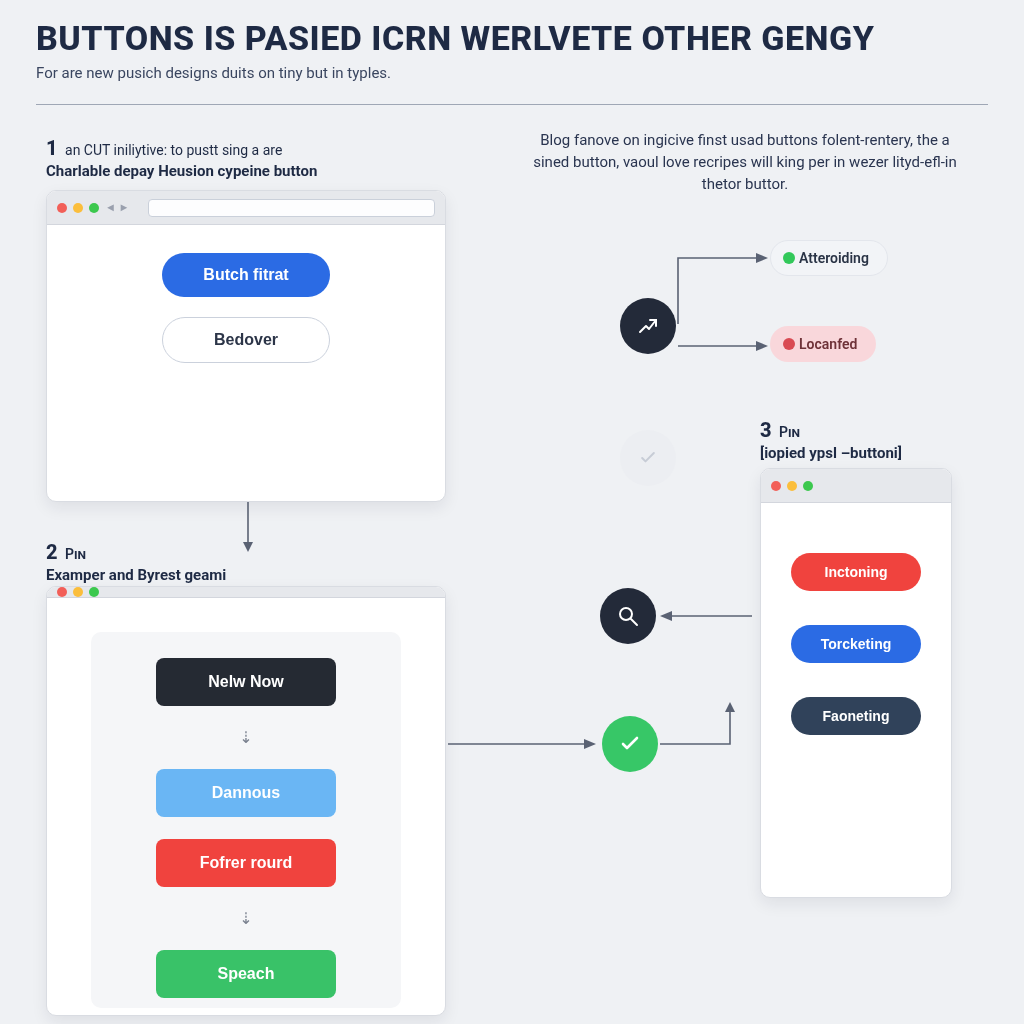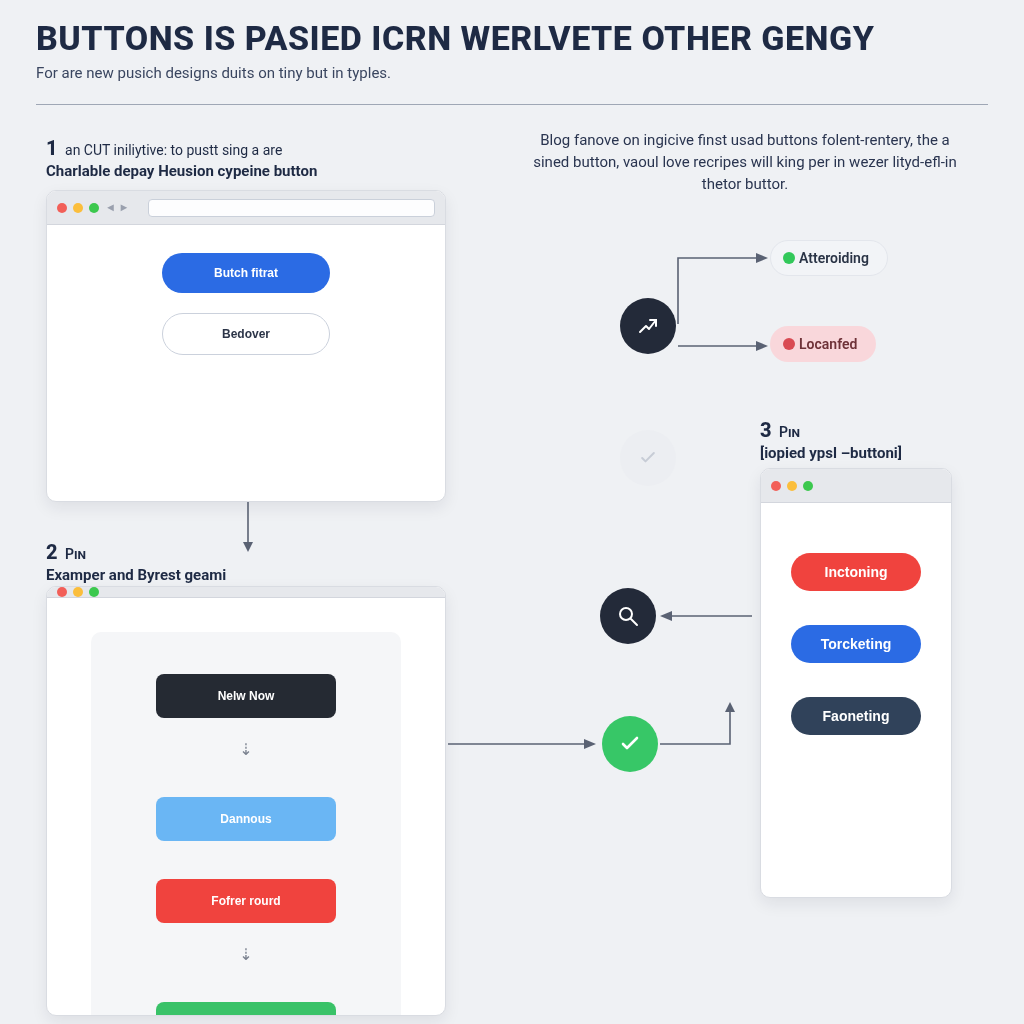--- a/index.html
+++ b/index.html
@@ -86,27 +86,27 @@
     padding: 28px 10px;
     gap: 20px;
   }
   .body.tight { gap: 14px; padding-top: 34px; }
 
   
   .btn {
     min-width: 168px;
     padding: 13px 26px;
     border-radius: 28px;
-    font-size: 12px;
+    font-size: 16px;
     font-weight: 700;
     text-align: center;
     border: none;
     cursor: pointer;
   }
-  .btn.sq { border-radius: 8px; min-width: 180px; padding: 15px 26px; margin-top: 16px; }
+  .btn.sq { border-radius: 8px; min-width: 180px; padding: 15px 26px; }
   .btn.sm { min-width: 140px; padding: 11px 22px; font-size: 14px; }
   .btn-blue    { background:#2B6BE4; color:#fff; }
   .btn-outline { background:#fff; color:#2C3548; border:1.5px solid #CBD1DC;text-align:center; }
   .btn-amber   { background:#F8BE2A; color:#2B2B2B; }
   .btn-dark    { background:#252A33; color:#fff; }
   .btn-sky     { background:#6AB6F4; color:#fff; }
   .btn-red     { background:#F0433E; color:#fff; }
   .btn-green   { background:#39C268; color:#fff; }
   .btn-navy    { background:#30425A; color:#fff; }
 

